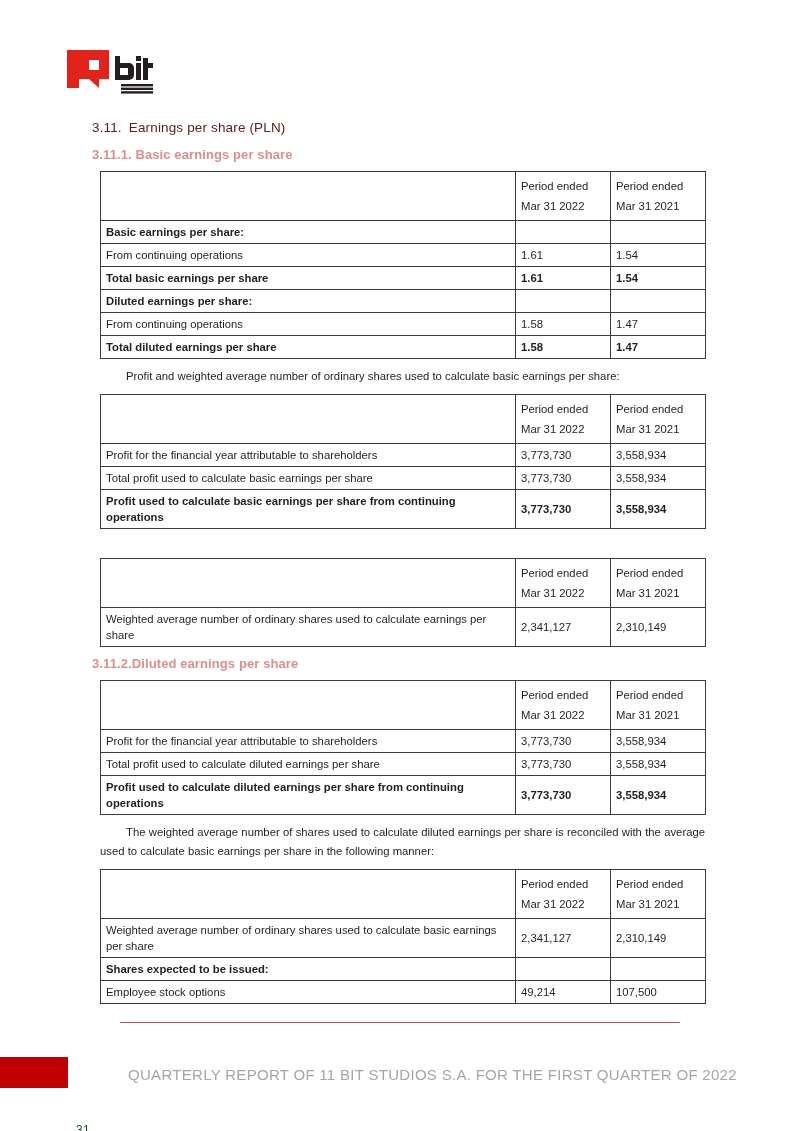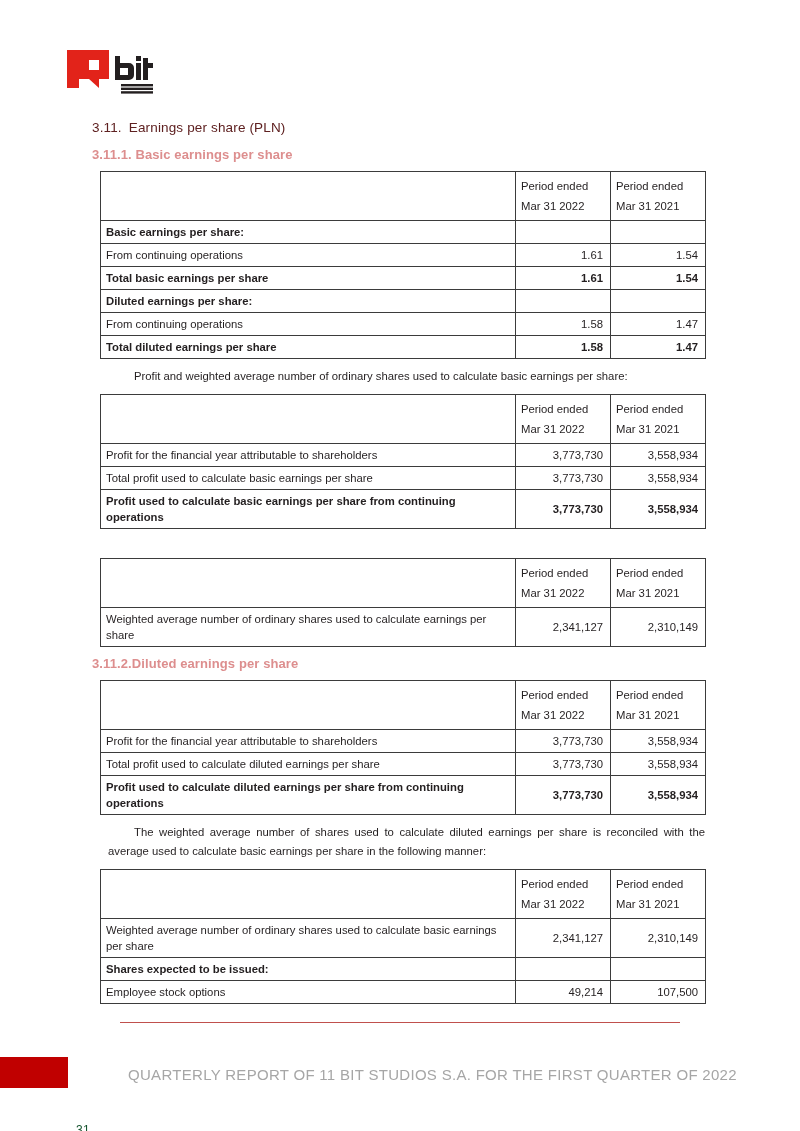--- a/index.html
+++ b/index.html
@@ -52,21 +52,21 @@
     padding: 0;
     letter-spacing: 0.1px;
     line-height: 19px;
   }
   .sec-title .num { margin-right: 7px; }
 
   
   p.body-text {
     font-size: 11.3px;
     line-height: 19.5px;
-    margin: 8px 0 7px 8px;
+    margin: 8px 0 7px 0;
     padding: 0;
     text-align: justify;
     text-indent: 26px;
     color: #231f20;
   }
 
   
   table.fin {
     border-collapse: collapse;
     width: 605px;
@@ -76,21 +76,21 @@
     margin: 0 0 0 0;
   }
   table.fin td {
     border: 1px solid #3b3b3b;
     padding: 3px 6px 3px 5px;
     vertical-align: middle;
     line-height: 16px;
     height: 16px;
   }
   table.fin td.lbl { text-align: left; }
-  table.fin td.num { text-align: right; padding-right: 7px; }
+  table.fin td.num { text-align: left; padding-right: 7px; }
   table.fin td.hdr {
     vertical-align: top;
     line-height: 20px;
     padding-top: 4px;
     padding-bottom: 4px;
   }
   table.fin td.bold, table.fin tr.bold td { font-weight: bold; }
   .col-lbl { width: 415px; }
   .col-v1 { width: 95px; }
   .col-v2 { width: 95px; }

